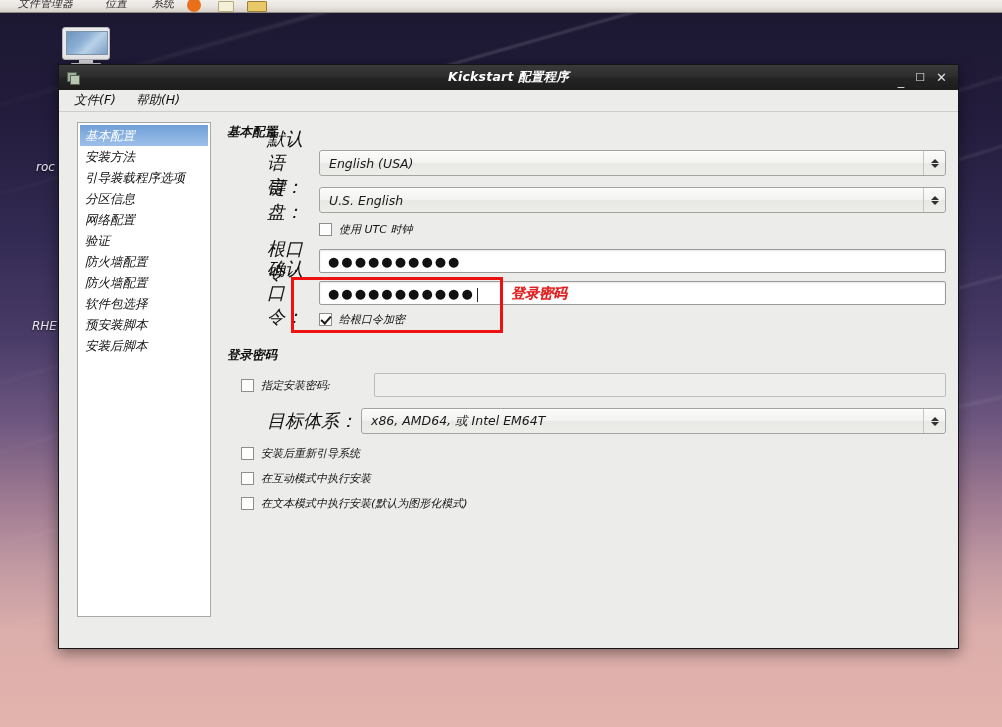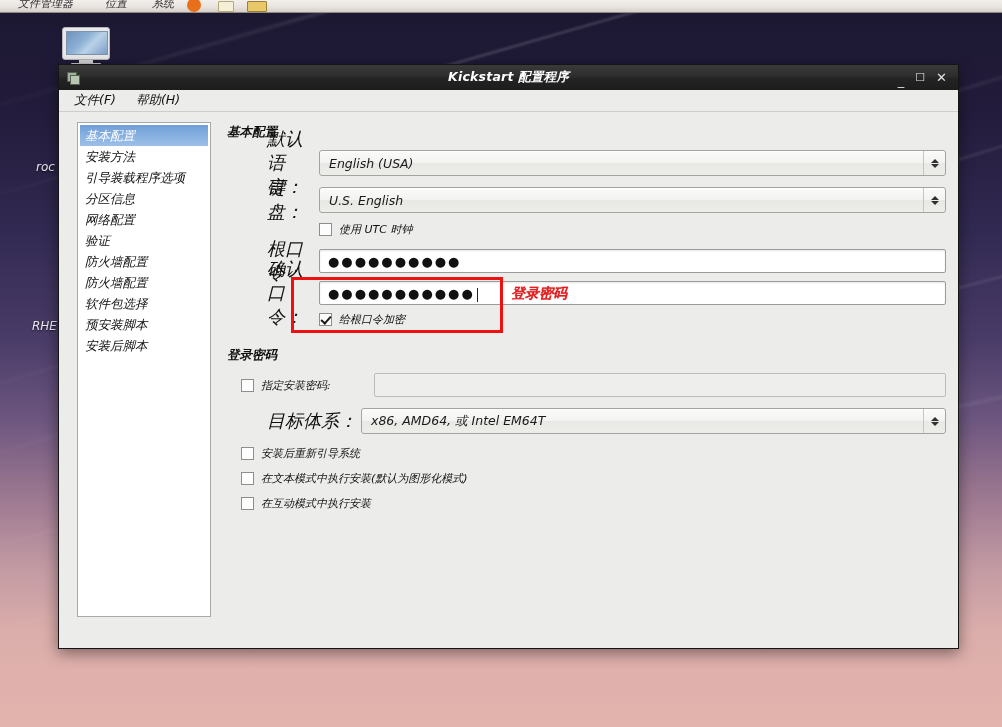--- a/index.html
+++ b/index.html
@@ -433,25 +433,25 @@
             </div>
           </div>
 
           <div class="cbrow" style="margin-left:14px;">
             <span class="cbox"></span>
             <span class="cblbl">安装后重新引导系统</span>
           </div>
 
           <div class="cbrow" style="margin-left:14px;">
             <span class="cbox"></span>
-            <span class="cblbl">在文本模式中执行安装(默认为图形化模式)</span>
+            <span class="cblbl">在互动模式中执行安装</span>
           </div>
 
           <div class="cbrow" style="margin-left:14px;">
             <span class="cbox"></span>
-            <span class="cblbl">在互动模式中执行安装</span>
+            <span class="cblbl">在文本模式中执行安装(默认为图形化模式)</span>
           </div>
         </div>
 
       </div>
     </div>
   </div>
 </div>
 
 </body></html>

